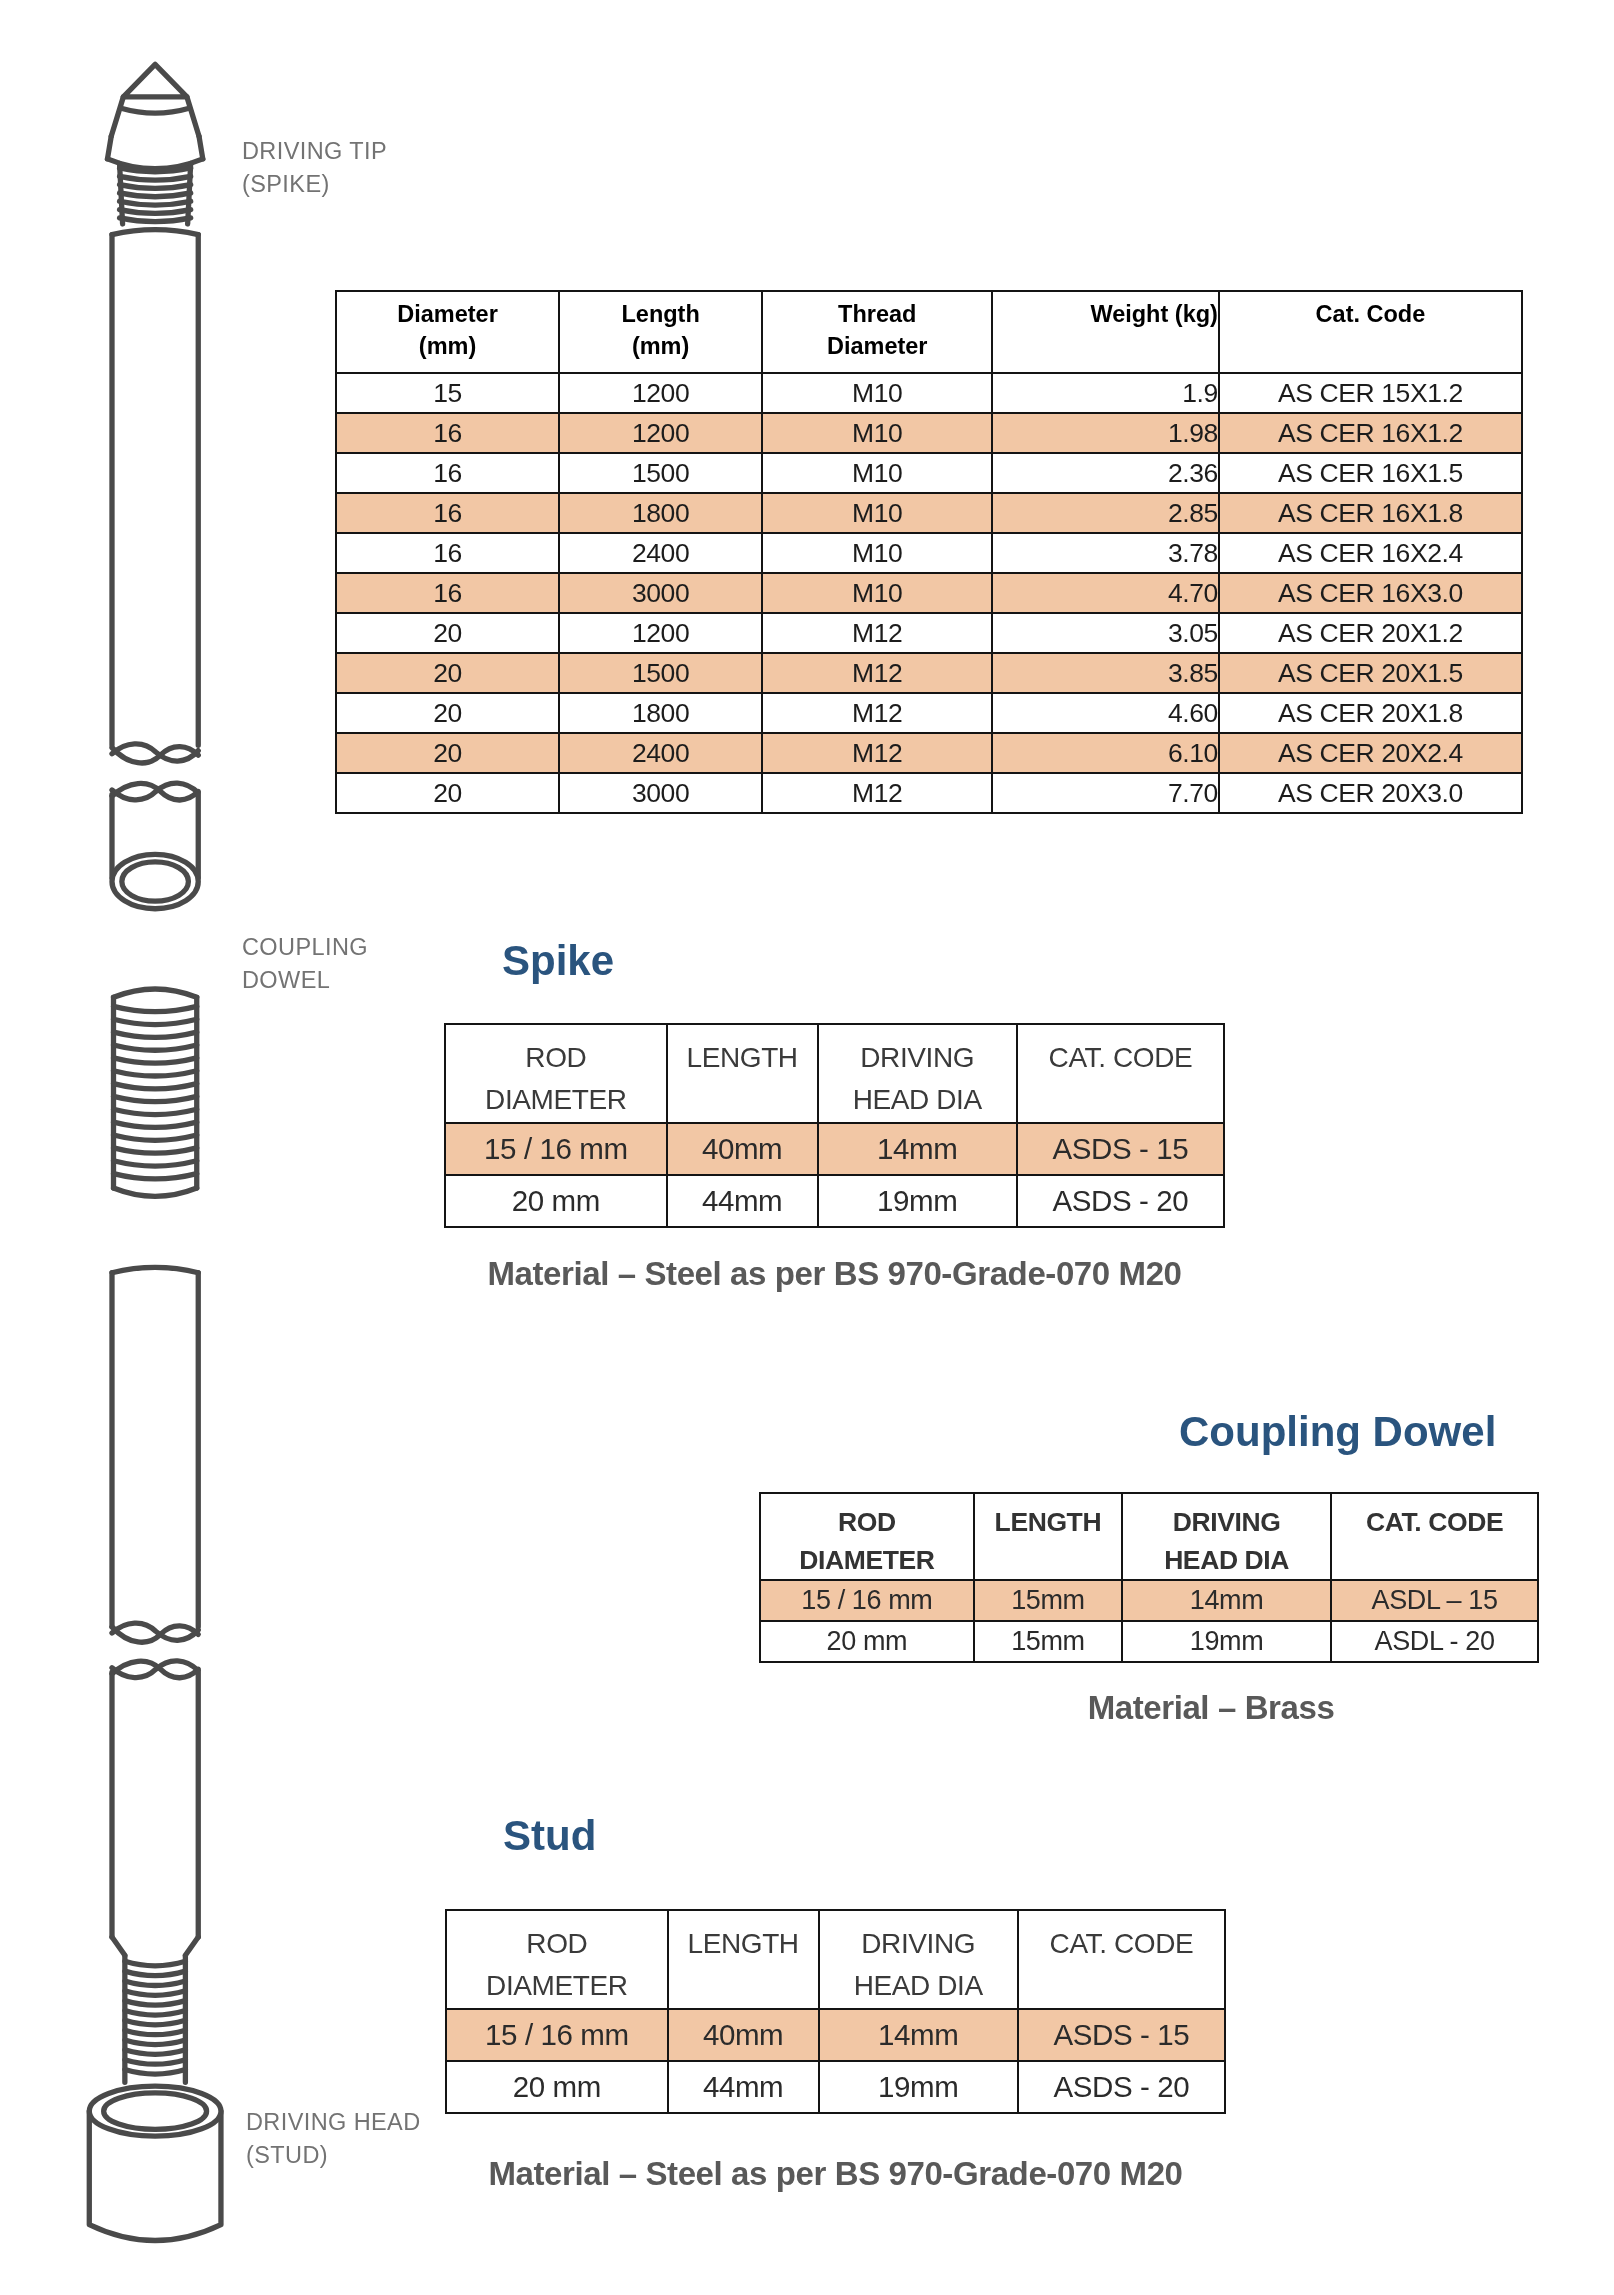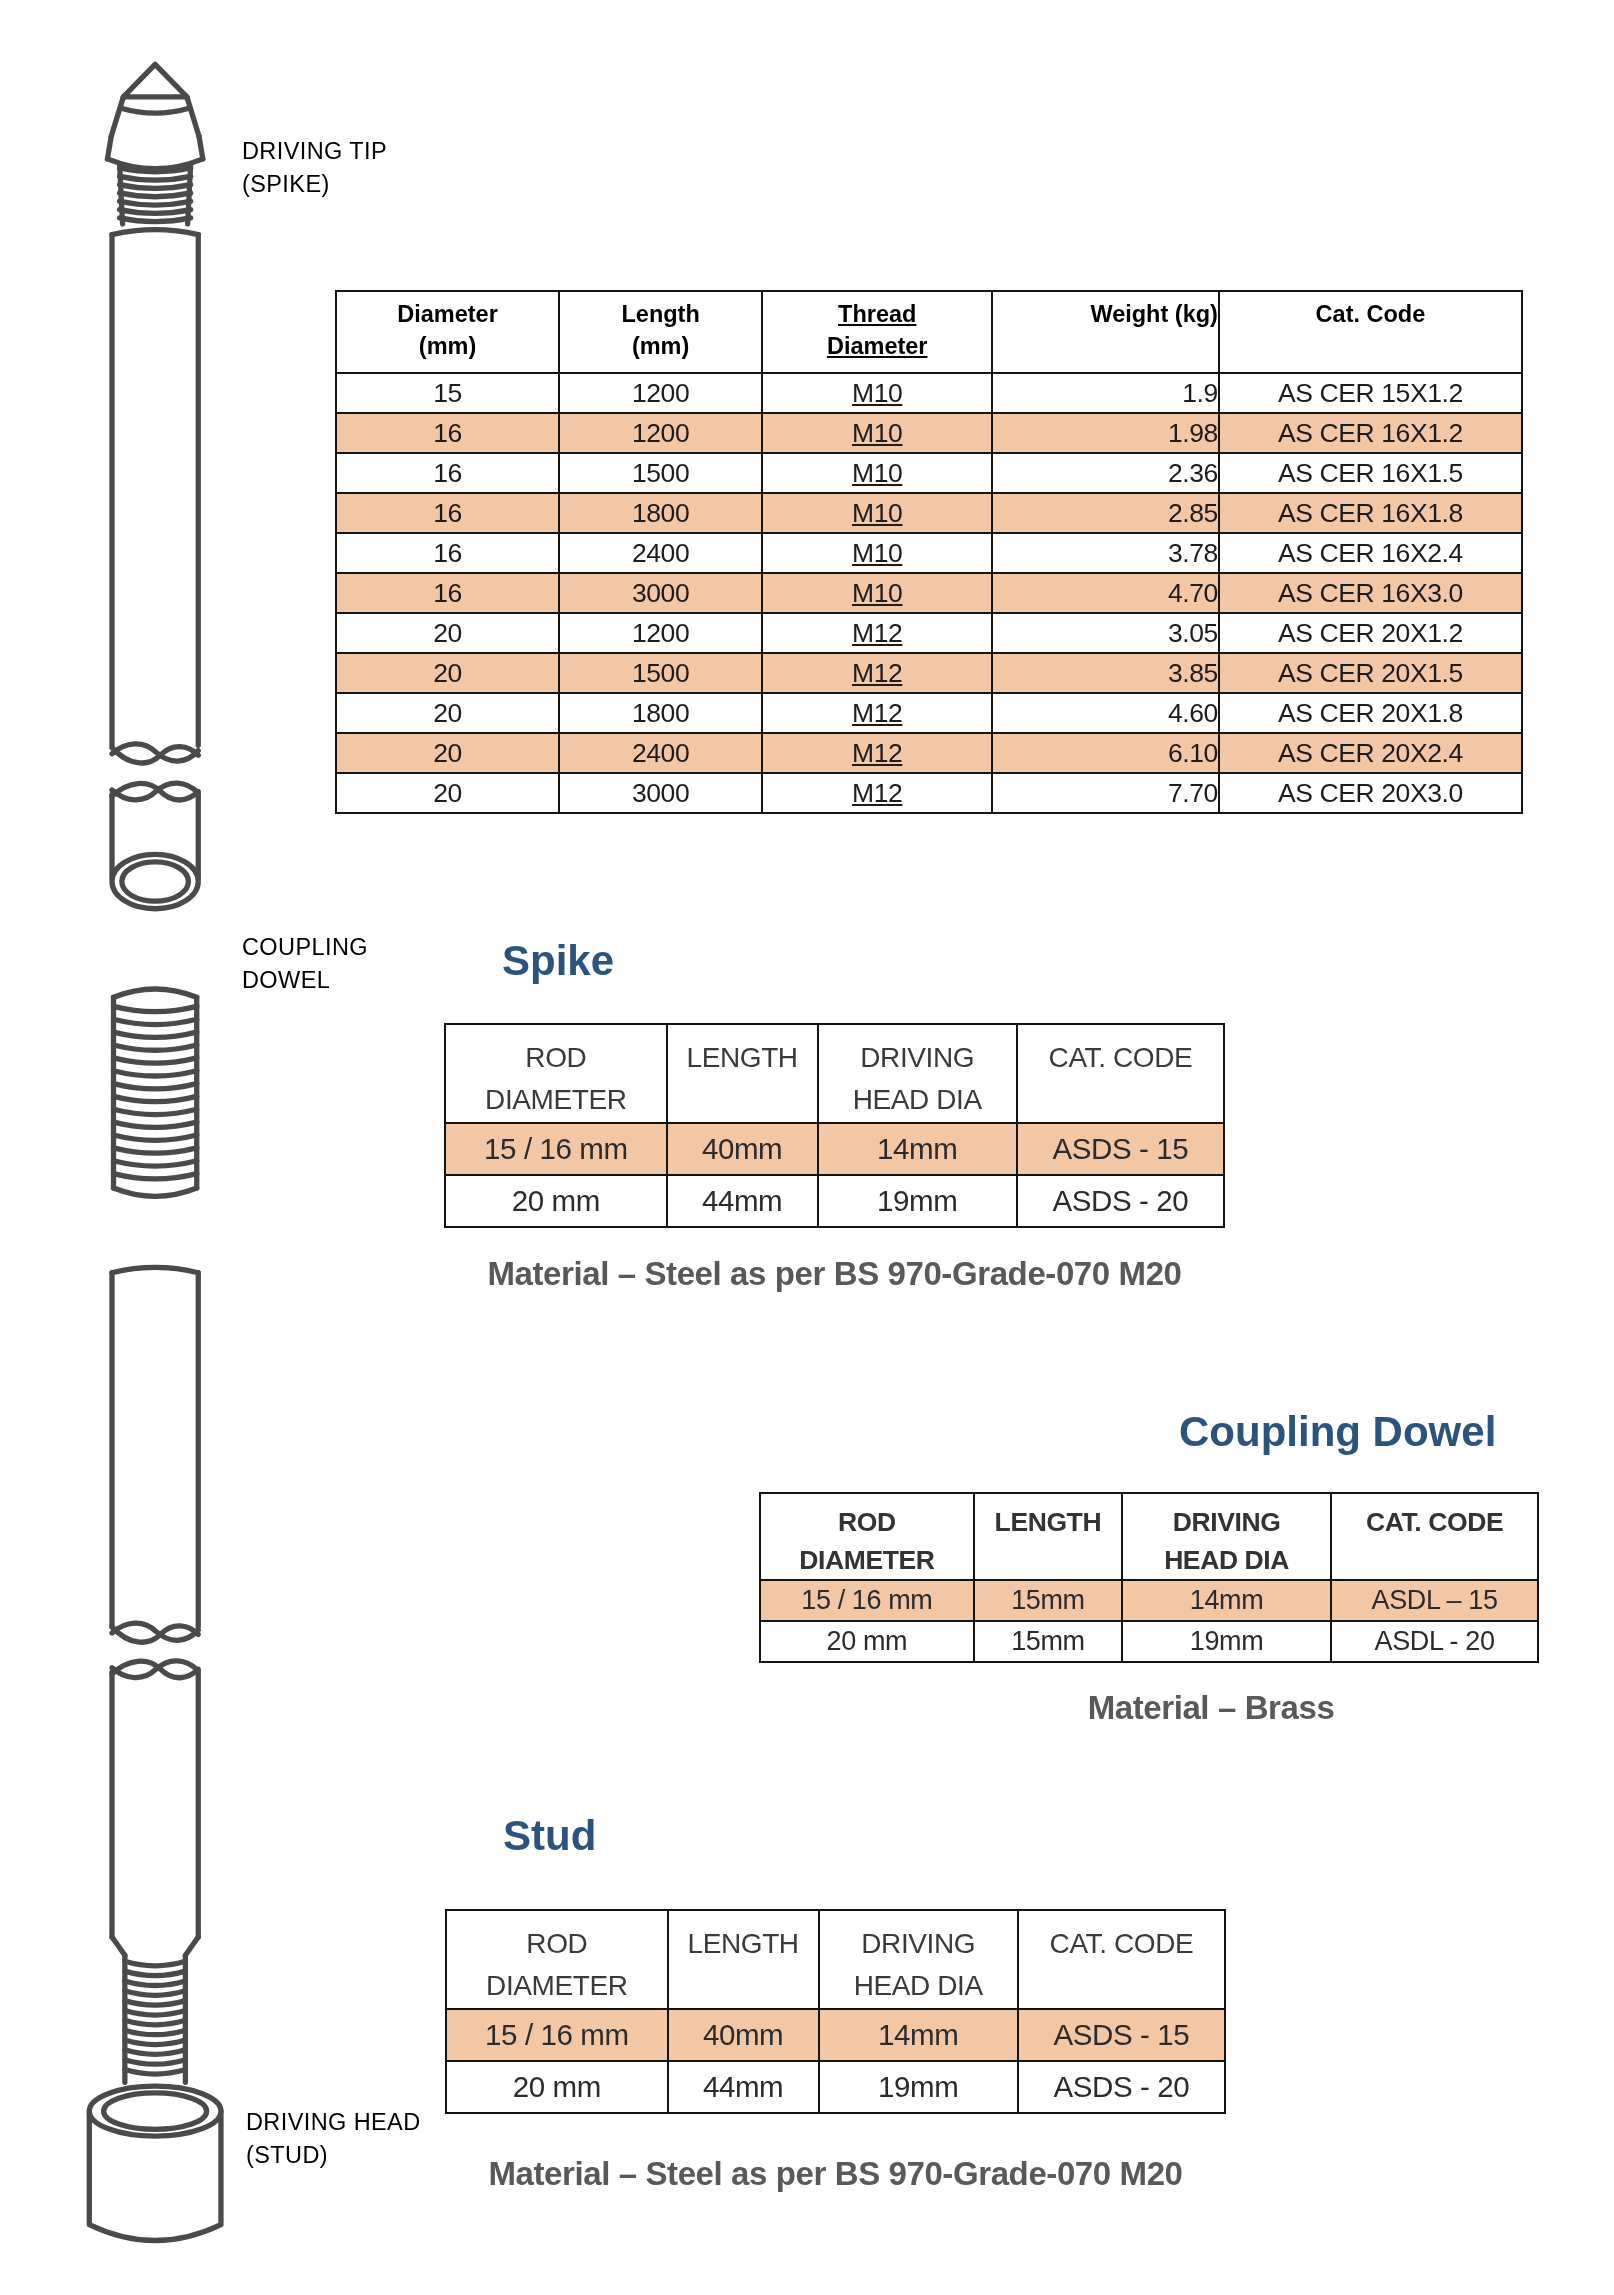--- a/index.html
+++ b/index.html
@@ -1,33 +1,33 @@
 <!DOCTYPE html>
 <html style="font-size:12px"><head>
 <meta charset="utf-8">
 <style>
   html,body{margin:0;padding:0;background:#fff;}
   .page{position:relative;width:1614px;height:2295px;background:#ffffff;
         font-family:"Liberation Sans",sans-serif;overflow:hidden;}
   svg.diagram{position:absolute;left:0;top:0;pointer-events:none;}
 
-  .dlabel{position:absolute;color:#000000;font-size:23.5px;line-height:33px;letter-spacing:0.4px;}
+  .dlabel{position:absolute;color:#737373;font-size:23.5px;line-height:33px;letter-spacing:0.4px;}
   .dlabel div{white-space:nowrap;}
 
   table{position:absolute;border-collapse:collapse;table-layout:fixed;background:#fff;}
   th,td{border:2.3px solid #141414;text-align:center;padding:0;}
 
   
   .main-table{left:335px;top:290px;width:1188px;}
   .main-table th{height:74px;font-size:23.5px;font-weight:bold;color:#000;
                  vertical-align:top;padding-top:6px;line-height:32px;}
   .main-table td{height:38px;font-size:26.5px;color:#1c1c1c;letter-spacing:-0.4px;}
   .main-table th:nth-child(1),.main-table td:nth-child(1){width:18.8%;}
   .main-table th:nth-child(2),.main-table td:nth-child(2){width:17.1%;}
-  .main-table th:nth-child(3),.main-table td:nth-child(3){width:19.4%;text-decoration:underline;}
+  .main-table th:nth-child(3),.main-table td:nth-child(3){width:19.4%;}
   .main-table th:nth-child(4),.main-table td:nth-child(4){width:19.1%;text-align:right;}
   .main-table th:nth-child(5),.main-table td:nth-child(5){width:25.6%;}
 
   
   .sub{width:781px;}
   .sub th{height:85px;font-size:28px;font-weight:normal;color:#3a3a3a;
           vertical-align:top;padding-top:12px;line-height:42px;letter-spacing:-0.4px;}
   .sub td{height:50px;font-size:29.5px;color:#2b2b2b;letter-spacing:-0.4px;}
   .sub th:nth-child(1),.sub td:nth-child(1){width:28.5%;}
   .sub th:nth-child(2),.sub td:nth-child(2){width:19.3%;}

